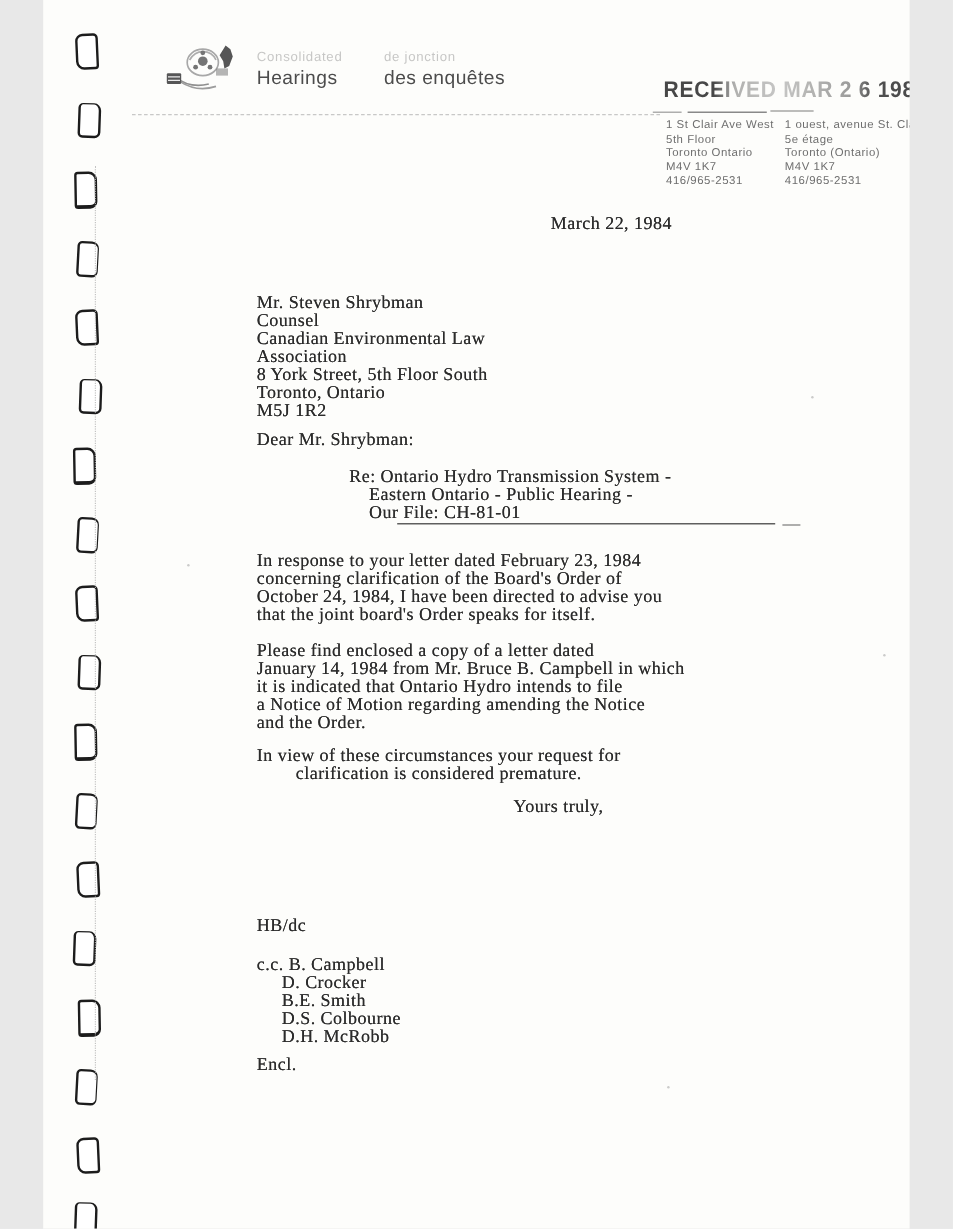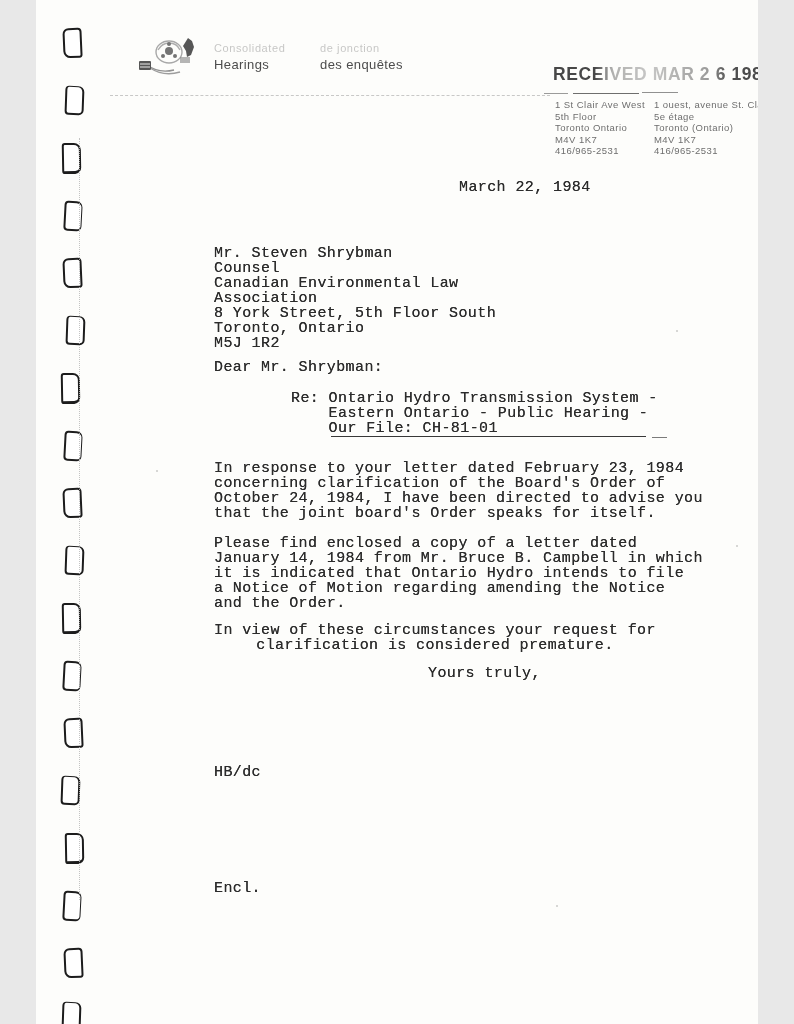--- a/index.html
+++ b/index.html
@@ -39,21 +39,21 @@
     opacity: .85; filter: blur(.4px);
   }
   .org-l1 {
     position: absolute; top: 42px;
     font-size: 11px; color: #6f6f6f;
     opacity: .38; filter: blur(.6px);
     letter-spacing: .6px; white-space: pre;
   }
   .org-l2 {
     position: absolute; top: 57px;
-    font-size: 13px; color: #4c4c4c;
+    font-size: 16px; color: #4c4c4c;
     filter: blur(.25px); letter-spacing: .4px; white-space: pre;
   }
   .x-left  { left: 178px; }
   .x-right { left: 284px; }
   
   .stamp {
     position: absolute; left: 517px; top: 64px;
     font-size: 17.5px; font-weight: bold;
     color: #3d3d3d; letter-spacing: .6px;
     transform: scaleY(1.08);
@@ -89,21 +89,21 @@
     position: absolute; top: 99px;
     font-size: 9.5px; line-height: 11.6px;
     color: #6e6e6e; letter-spacing: .45px;
     filter: blur(.25px); white-space: pre;
   }
   .addr-en { left: 519px; }
   .addr-fr { left: 618px; width: 176px; overflow: hidden; }
   
   .tw {
     position: absolute;
-    font-family: Liberation Mono, monospace;
+    font-family: Liberation Serif, serif;
     font-size: 15px; line-height: 15px;
     letter-spacing: .4px;
     color: #2b2b2b;
     text-shadow: 0 0 .45px rgba(35,35,35,.85);
     white-space: pre;
   }
   .re-underline {
     position: absolute; left: 295px; top: 436px; width: 315px; height: 0;
     border-top: 1.6px solid #383838;
   }
@@ -217,20 +217,25 @@
 it is indicated that Ontario Hydro intends to file
 a Notice of Motion regarding amending the Notice
 and the Order.</div>
   <div class="tw" style="left:178px; top:623px;text-align:center;">In view of these circumstances your request for
 clarification is considered premature.</div>
 
   <div class="tw" style="left:392px; top:666px;">Yours truly,</div>
 
   <div class="tw" style="left:178px; top:765px;">HB/dc</div>
 
+  <div class="tw" style="left:178px; top:797px;">c.c. B. Campbell
+     D. Crocker
+     B.E. Smith
+     D.S. Colbourne
+     D.H. McRobb</div>
 
   <div class="tw" style="left:178px; top:881px;">Encl.</div>
 
   <div class="speck" style="left:640px; top:330px;"></div>
   <div class="speck" style="left:700px; top:545px;"></div>
   <div class="speck" style="left:120px; top:470px;"></div>
   <div class="speck" style="left:520px; top:905px;"></div>
 </div>
 
 </body></html>

